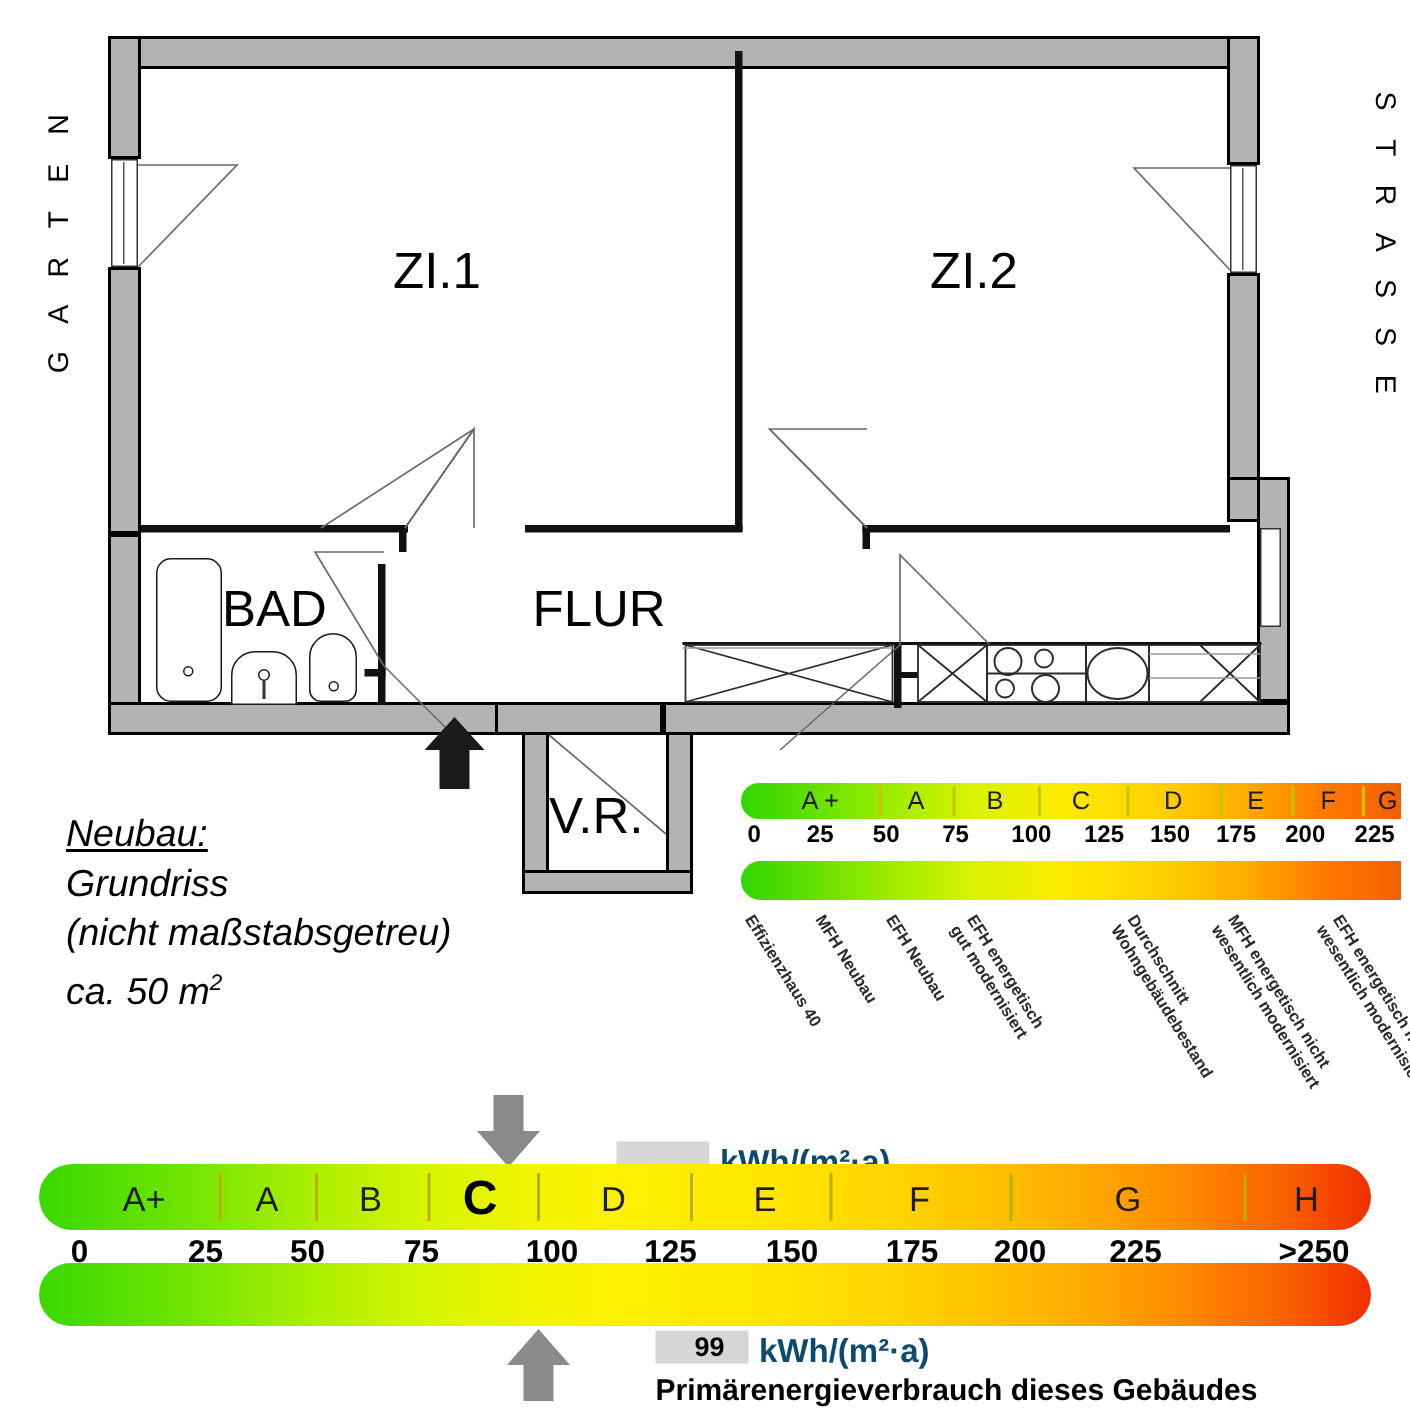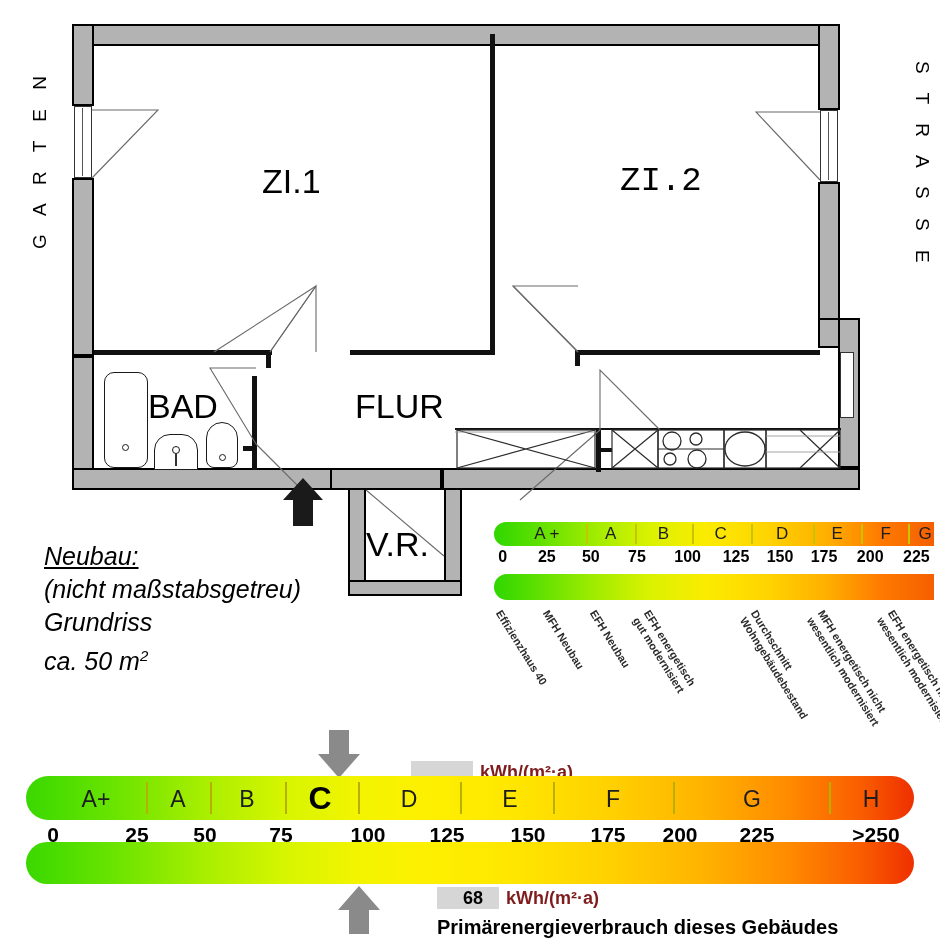--- a/index.html
+++ b/index.html
@@ -75,21 +75,21 @@
 
   .mb-letter{position:absolute;font-size:23px;color:#1d1d1d;
              transform:translateX(-50%);top:70px;}
   .mb-letter.big{font-size:32px;font-weight:bold;color:#000;top:64px;}
   .mb-div{position:absolute;top:66px;width:2px;height:32px;background:#b8b000;}
   .mb-num{position:absolute;top:107px;font-size:21px;font-weight:bold;color:#000;
           transform:translateX(-50%);}
 
   .vbox{position:absolute;background:#d6d6d6;height:22px;}
   .vlabel{position:absolute;font-size:18px;font-weight:bold;color:#000;white-space:nowrap;}
-  .vunit{position:absolute;font-size:18px;font-weight:bold;color:#7f1d1d;white-space:nowrap;text-align:center;}
+  .vunit{position:absolute;font-size:22px;font-weight:bold;color:#0c4a6e;white-space:nowrap;text-align:center;}
   .caption-b{position:absolute;font-size:20px;font-weight:bold;color:#000;white-space:nowrap;}
 
   .gray-arrow{position:absolute;}
 </style>
 </head>
 <body>
 
 <div id="floorplan">
 
   <div class="side-label" id="garten-label">G A R T E N</div>
@@ -202,34 +202,34 @@
       <ellipse cx="745" cy="449" rx="20" ry="17"></ellipse>
     </g>
     <g stroke="#9a9a9a" stroke-width="0.9" fill="none">
       <path d="M455 432 L595 432"></path>
       <path d="M766 436 L840 436"></path>
       <path d="M766 452 L840 452"></path>
     </g>
   </svg>
 
   <div class="room-label" style="left:262px;top:162px;">ZI.1</div>
-  <div class="room-label" style="left:620px;top:162px;font-family:Liberation Mono, monospace;">ZI.2</div>
+  <div class="room-label" style="left:620px;top:162px;">ZI.2</div>
   <div class="room-label" style="left:148px;top:387px;">BAD</div>
   <div class="room-label" style="left:355px;top:387px;">FLUR</div>
   <div class="room-label" style="left:366px;top:525px;">V.R.</div>
 
   <svg id="entry-arrow" viewBox="0 0 40 48">
     <polygon points="20,0 40,22 30,22 30,48 10,48 10,22 0,22" fill="#1a1a1a"></polygon>
   </svg>
 </div>
 
 <div id="sketch-caption">
   <div class="u" style="display:inline-block;">Neubau:</div>
+  <div>Grundriss</div>
   <div>(nicht maßstabsgetreu)</div>
-  <div>Grundriss</div>
   <div>
     <span>ca. 50 m</span><sup>2</sup>
   </div>
 </div>
 
 <div id="refscale">
 
   <div class="rs-bar" id="rs-top"></div>
 
   <div class="rs-letters">
@@ -328,16 +328,16 @@
   <span class="mb-num" style="left:757px;">225</span>
   <span class="mb-num" style="left:876px;">&gt;250</span>
 
   <div id="band-bottom"></div>
 
   <svg class="gray-arrow" style="left:338px;top:170px;width:42px;height:48px;" viewBox="0 0 42 48">
     <polygon points="21,0 42,24 31,24 31,48 11,48 11,24 0,24" fill="#8a8a8a"></polygon>
   </svg>
 
   <div class="vbox" style="left:437px;top:171px;width:62px;"></div>
-  <div class="vlabel" style="left:463px;top:172px;">68</div>
+  <div class="vlabel" style="left:463px;top:172px;">99</div>
   <div class="vunit" style="left:506px;top:172px;">kWh/(m²·a)</div>
   <div class="caption-b" style="left:437px;top:200px;">Primärenergieverbrauch dieses Gebäudes</div>
 </div>
 
 </body></html>

